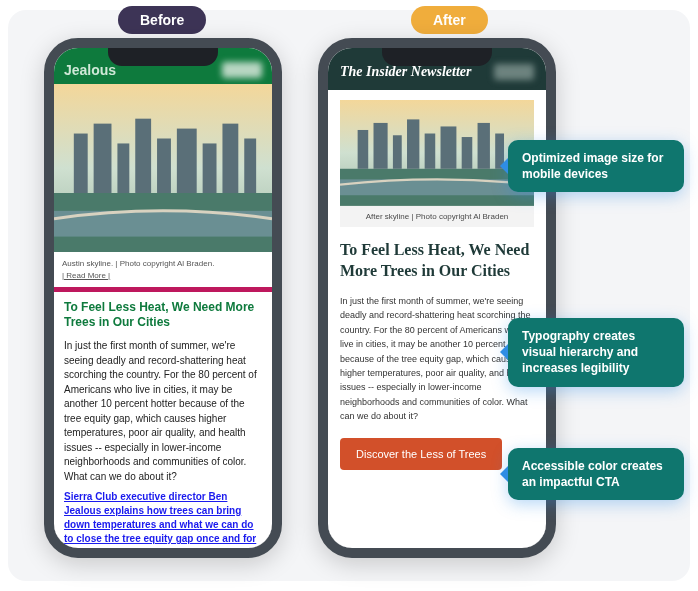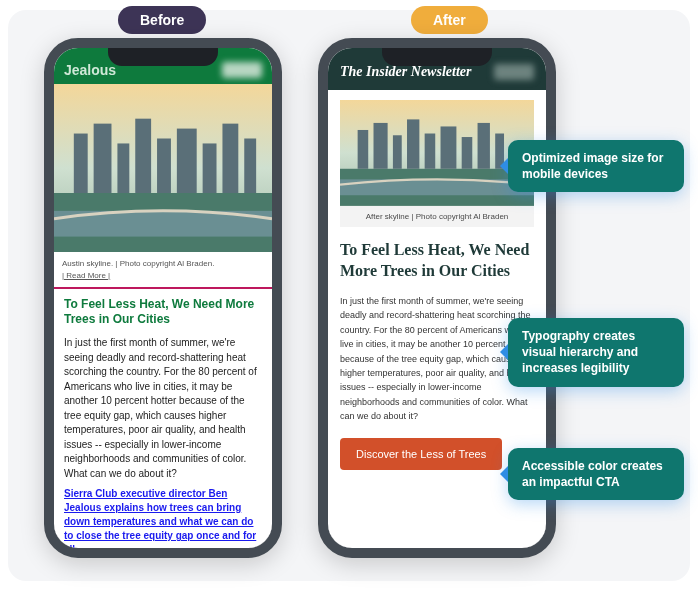--- a/index.html
+++ b/index.html
@@ -88,21 +88,21 @@
   }
   .hdr-b .blur { width: 40px; height: 16px; background: #6d837f; border-radius: 3px; filter: blur(3px); }
 
   .hero {
     width: 100%;
     display: block;
   }
   .hero svg { width:100%; display:block; }
   .caption-a {
     font-size: 8px; color: #555; padding: 6px 8px; line-height: 1.4;
-    border-bottom: 2px solid #be185d;
+    border-bottom: 5px solid #be185d;
   }
   .caption-a a { color: #555; text-decoration: underline; }
   .caption-b {
     font-size: 8px; color: #4a4a4a; background: #f3f3f3;
     padding: 6px 8px; text-align: center;
   }
 
   .title-a {
     font-size: 12px; font-weight: 700; color: #0e7a3d;
     padding: 8px 10px 4px 10px; font-family: Arial, sans-serif; line-height: 1.3;

